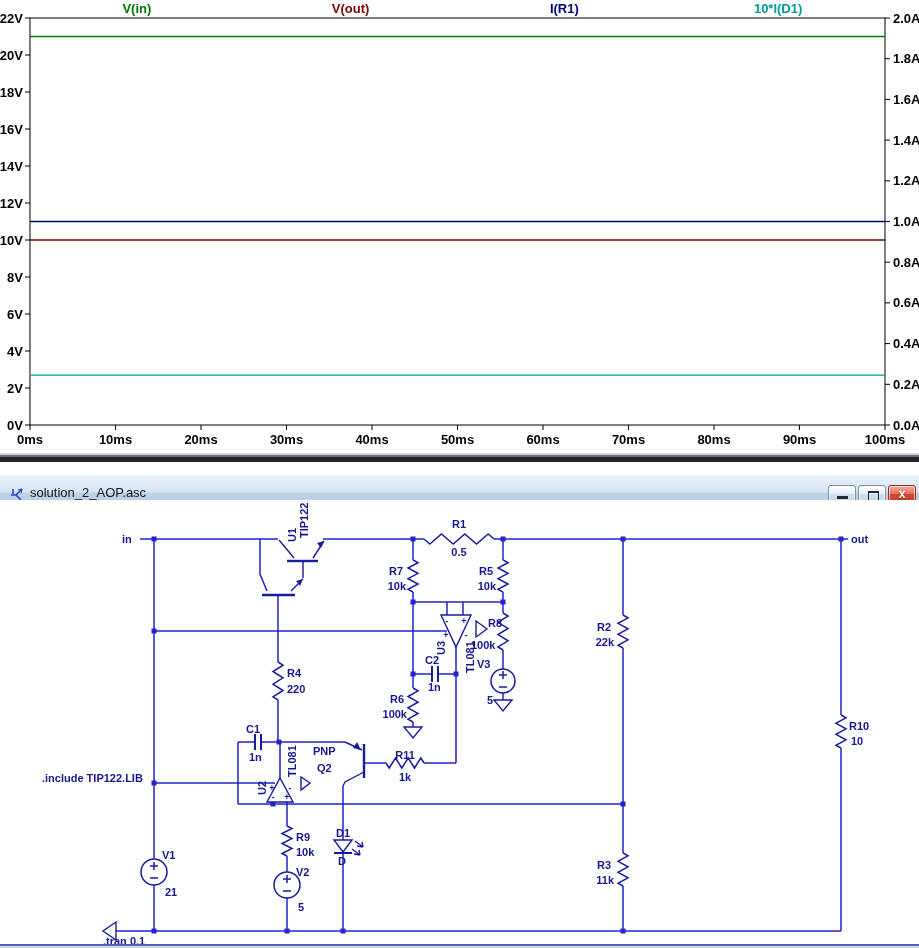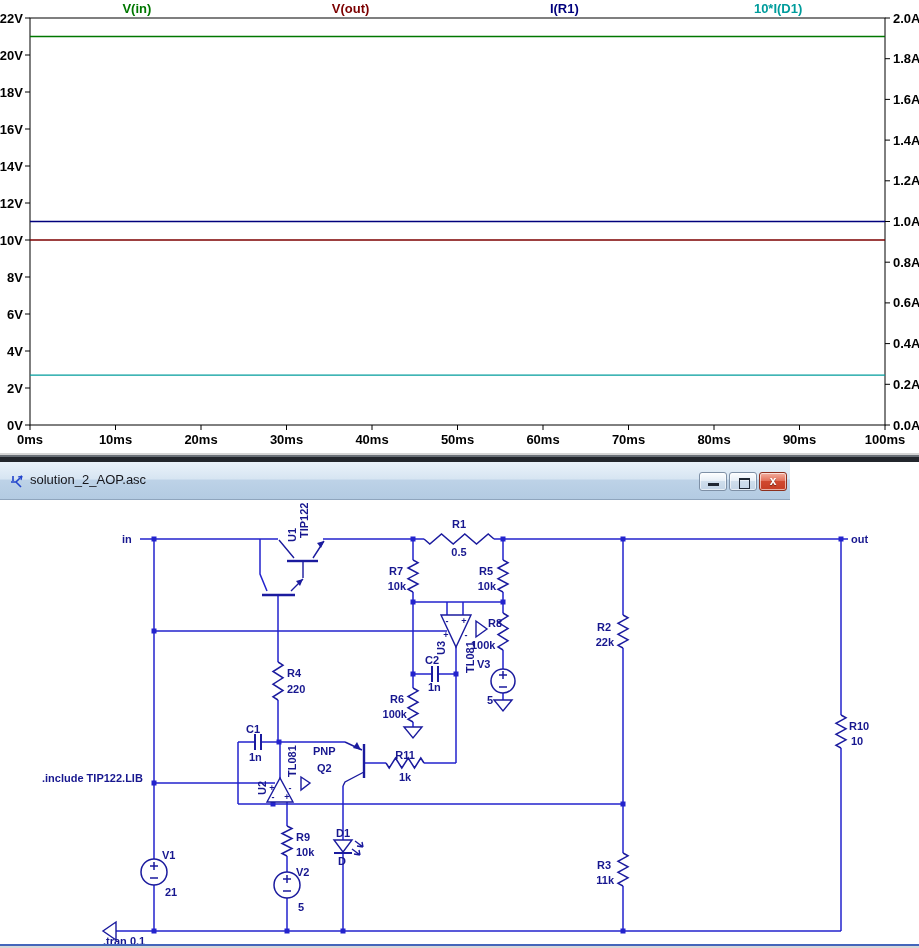--- a/index.html
+++ b/index.html
@@ -3,21 +3,21 @@
 <meta charset="utf-8">
 <style>
   html,body{margin:0;padding:0;}
   body{
     width:919px;height:948px;overflow:hidden;background:#fff;
     font-family:"Liberation Sans", sans-serif;position:relative;
   }
   .plot-pane{position:absolute;left:0;top:0;width:919px;height:451px;background:#fff;}
   .frame-strip{position:absolute;left:0;top:453px;width:919px;height:9px;
     background:linear-gradient(#d6d6d6 0 2px,#6a7077 2px 4px,#23262c 4px 100%);}
-  .titlebar{position:absolute;left:0;top:462px;width:790px;height:38px;
+  .titlebar{position:absolute;left:0;top:475px;width:919px;height:38px;
     background:linear-gradient(#eaf2fa 0%,#d7e5f2 45%,#bdd2e7 50%,#b3cbe2 100%);
     border-bottom:1px solid #8fa5bd;box-sizing:border-box;}
   .titlebar .app-icon{position:absolute;left:9px;top:11px;width:17px;height:17px;}
   .titlebar .title-text{position:absolute;left:30px;top:10px;font-size:13px;color:#15151a;}
   .winbtns{position:absolute;right:3px;top:10px;display:flex;}
   .winbtn{width:28px;height:19px;margin-left:2px;border:1px solid #7e90a6;border-radius:3px;
     background:linear-gradient(#fdfeff 0%,#e7eff7 45%,#cfdeec 50%,#c2d4e6 100%);
     box-sizing:border-box;position:relative;box-shadow:inset 0 0 0 1px rgba(255,255,255,.6);}
   .winbtn.close{border-color:#8c2f1e;
     background:linear-gradient(#f4b0a1 0%,#e2715b 45%,#d0482f 50%,#c63d24 100%);}

